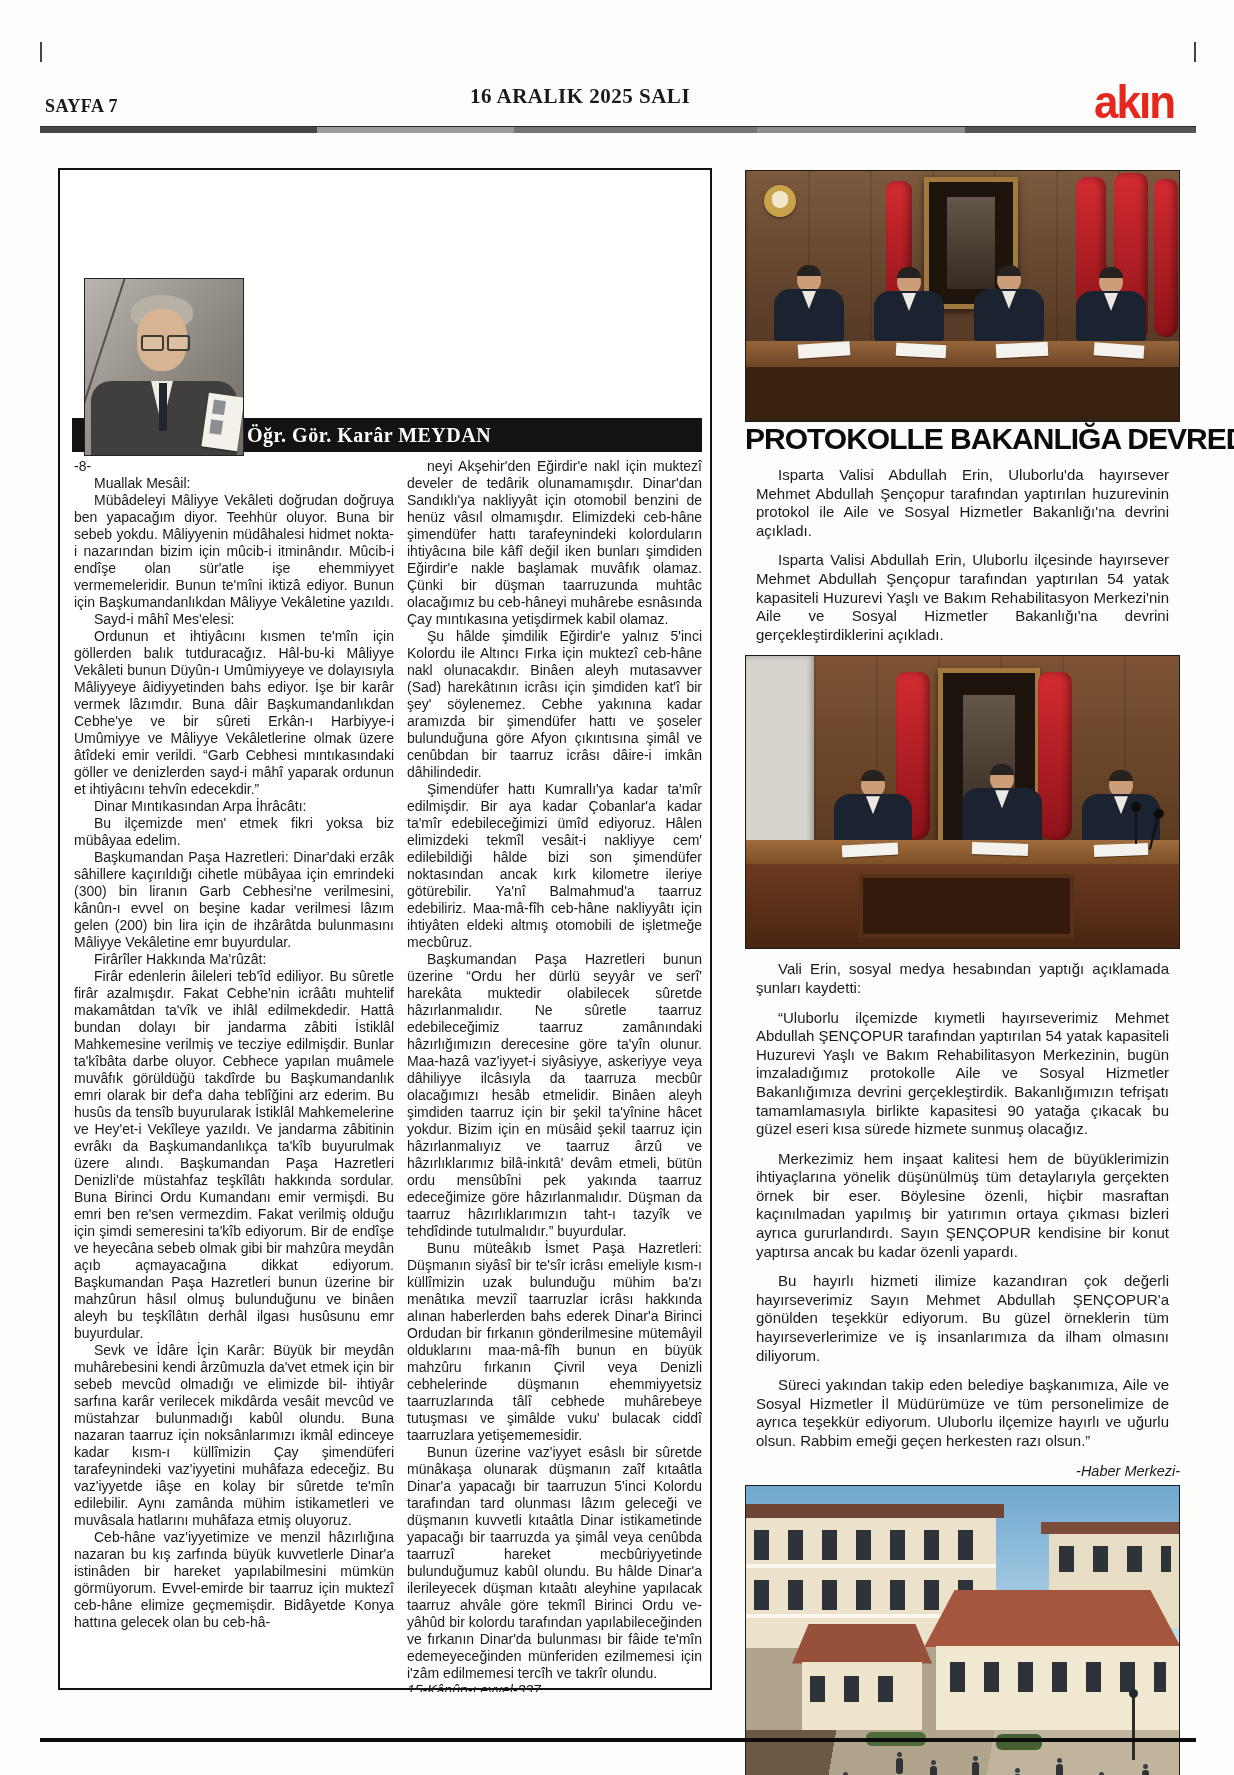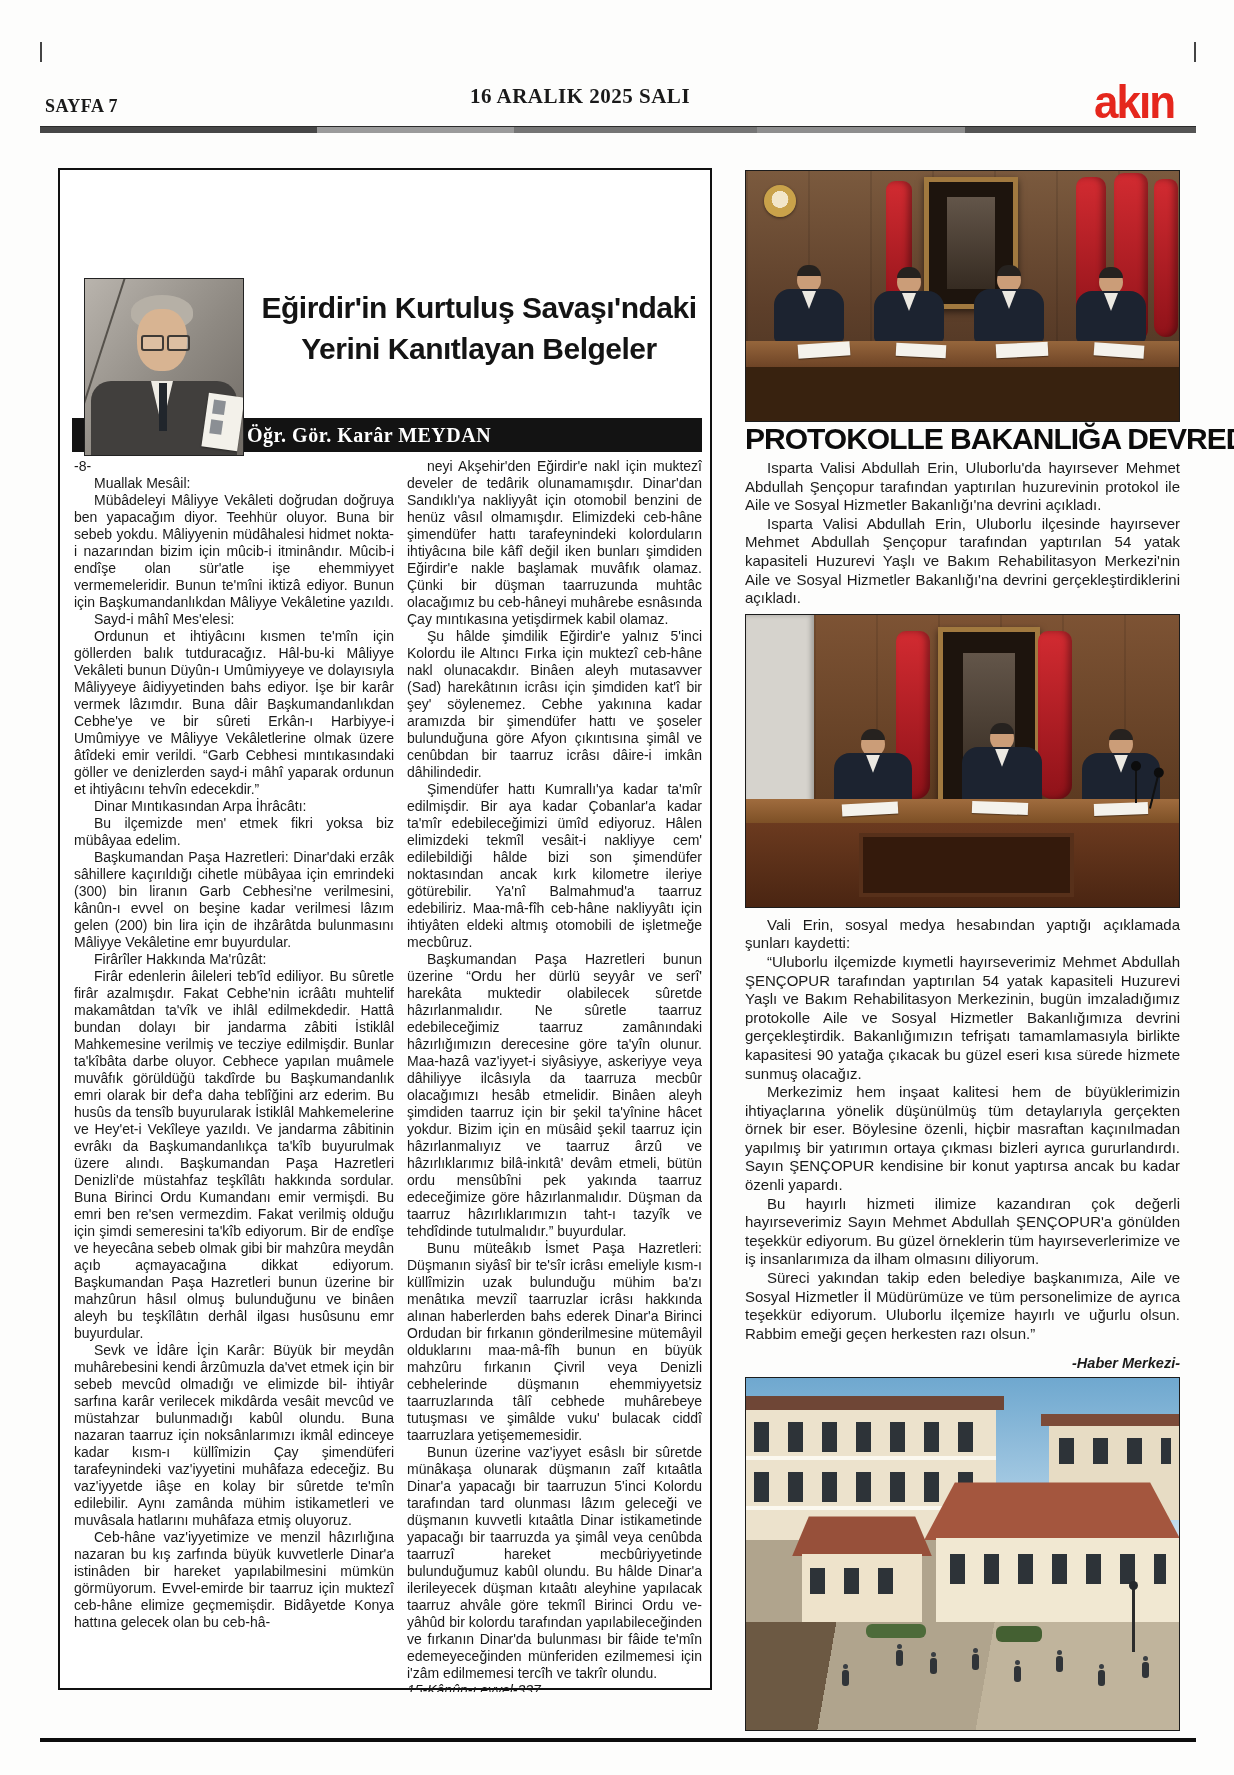--- a/index.html
+++ b/index.html
@@ -31,22 +31,22 @@
   .col p{margin:0;text-align:justify;text-indent:20px;font-size:14px;line-height:17px;}
   .col p.noind{text-indent:0;font-style:italic;}
   .partno{text-align:center;font-size:15px;margin:0 0 4px 0;text-indent:0 !important;}
   
   .rightcol{left:745px;top:168px;width:435px;}
   .photo{position:relative;border:1px solid #1c1c1c;overflow:hidden;}
   .rheadtop{margin-top:6px;text-align:center;white-space:nowrap;
             font:900 19px/1.15 "Liberation Sans",sans-serif;letter-spacing:-.6px;color:#101010;}
   .rheadmain{text-align:center;white-space:nowrap;
             font:900 30px/1.1 "Liberation Sans",sans-serif;letter-spacing:-1px;color:#0c0c0c;}
-  .rtext p{margin:0;text-align:justify;text-indent:22px;font-size:15px;line-height:18.6px;}
-  .credit{text-align:right;font-style:italic;font-size:14.5px;margin-top:12px;font-weight:bold;}
+  .rtext p{margin:11px;text-align:justify;text-indent:22px;font-size:15px;line-height:18.6px;}
+  .credit{text-align:right;font-style:italic;font-size:14.5px;margin-top:12px;}
   
   .p1{height:250px;background:linear-gradient(180deg,#7b5a3e,#5d3f2a 55%,#46301f);}
   .panel{position:absolute;inset:0;background:repeating-linear-gradient(90deg,rgba(0,0,0,.10) 0 2px,transparent 2px 62px);}
   .emblem{position:absolute;left:18px;top:14px;width:32px;height:32px;border-radius:50%;
           background:radial-gradient(circle at 50% 45%,#f2e6c8 0 35%,#c9a24a 36% 100%);box-shadow:0 1px 3px rgba(0,0,0,.5);}
   .frame{position:absolute;background:#1d140d;border:5px solid #a1793f;box-shadow:0 3px 7px rgba(0,0,0,.55);}
   .frame::after{content:"";position:absolute;inset:12% 22%;background:linear-gradient(180deg,#77685а,#6f6154,#3a2f25);
           background:linear-gradient(180deg,#6f6154,#3a2f25);opacity:.85;}
   .flag{position:absolute;background:linear-gradient(180deg,#d22b31,#8f1219);border-radius:10px 10px 14px 14px;box-shadow:inset -4px 0 6px rgba(0,0,0,.35);}
   .fig{position:absolute;}
@@ -111,24 +111,20 @@
     <i class="ap-glass" style="left:82px;"></i>
     <i class="ap-suit"></i>
     <i class="ap-shirt"></i>
     <i class="ap-tie"></i>
     <i class="ap-doc">
         <i style="top:6px;"></i>
         <i style="top:26px;"></i>
       </i>
   </div>
 
-  <div class="abs subhead">
-    <div>Eğirdir'in Kurtuluş Savaşı'ndaki</div>
-    <div>Yerini Kanıtlayan Belgeler</div>
-  </div>
 
   <div class="abs bylinebar">
     <span>Öğr. Gör. Karâr MEYDAN</span>
   </div>
 
   <div class="abs col colA">
     <p class="partno">-8-</p>
     <p>Muallak Mesâil:</p>
     <p>Mübâdeleyi Mâliyye Vekâleti doğrudan doğruya ben yapacağım diyor. Teehhür oluyor. Buna bir sebeb yokdu. Mâliyyenin müdâhalesi hidmet nokta-i nazarından bizim için mûcib-i itminândır. Mûcib-i endîşe olan sür'atle işe ehemmiyyet vermemeleridir. Bunun te'mîni iktizâ ediyor. Bunun için Başkumandanlıkdan Mâliyye Vekâletine yazıldı.</p>
     <p>Sayd-i mâhî Mes'elesi:</p>

